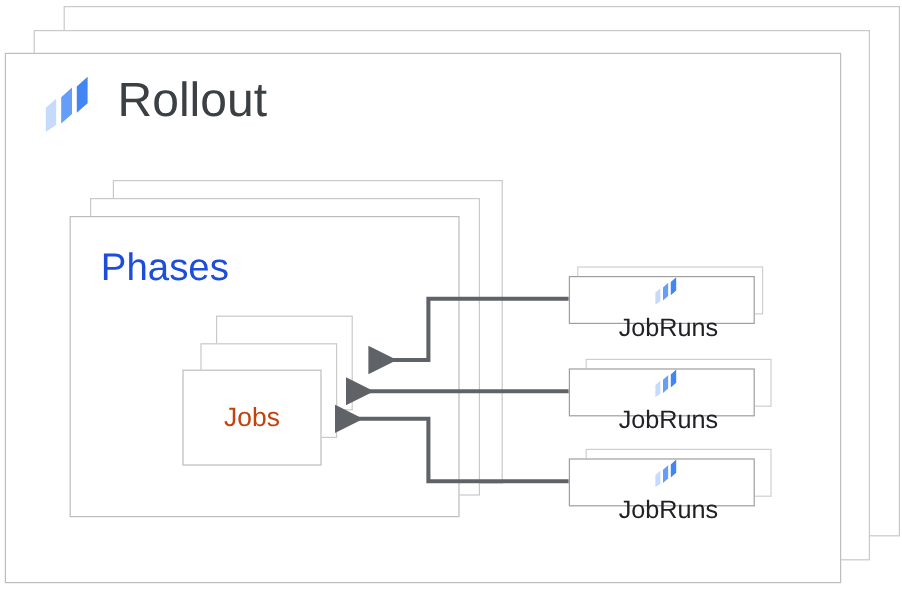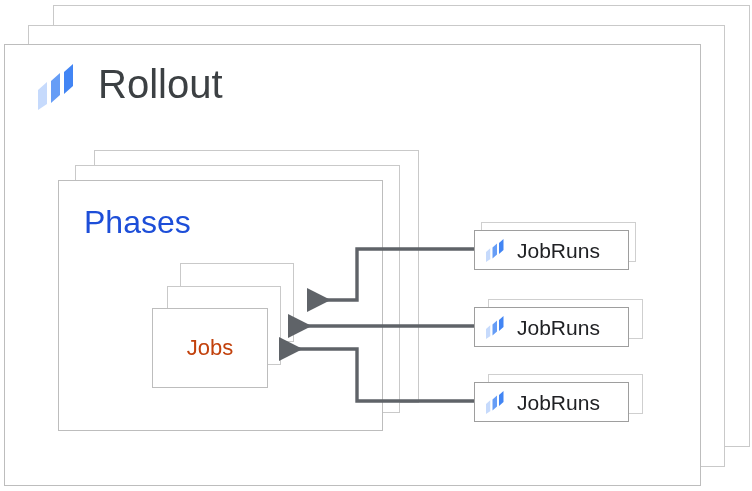--- a/index.html
+++ b/index.html
@@ -101,20 +101,21 @@
     position: absolute;
     width: 155px;
     height: 40px;
     background: #ffffff;
     border: 1px solid #9e9e9e;
     box-sizing: border-box;
     display: flex;
     align-items: center;
     gap: 9px;
     padding-left: 11px;
+    flex-direction: column;
   }
   .jobrun-label {
     font-size: 21px;
     color: #202124;
     line-height: 1;
     white-space: nowrap;
   }
 
   #jobrun-0-shadow { left: 481px; top: 222px; }
   #jobrun-0-card   { left: 474px; top: 230px; }

